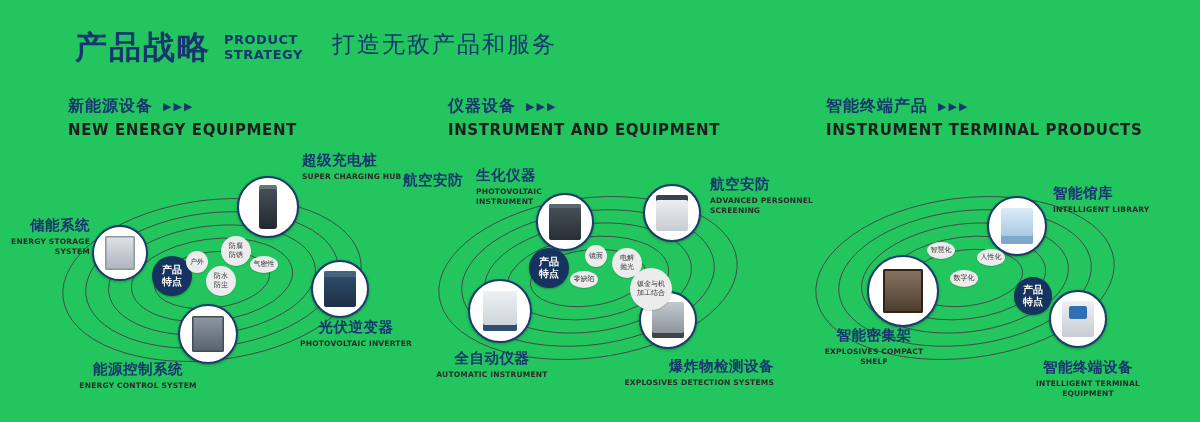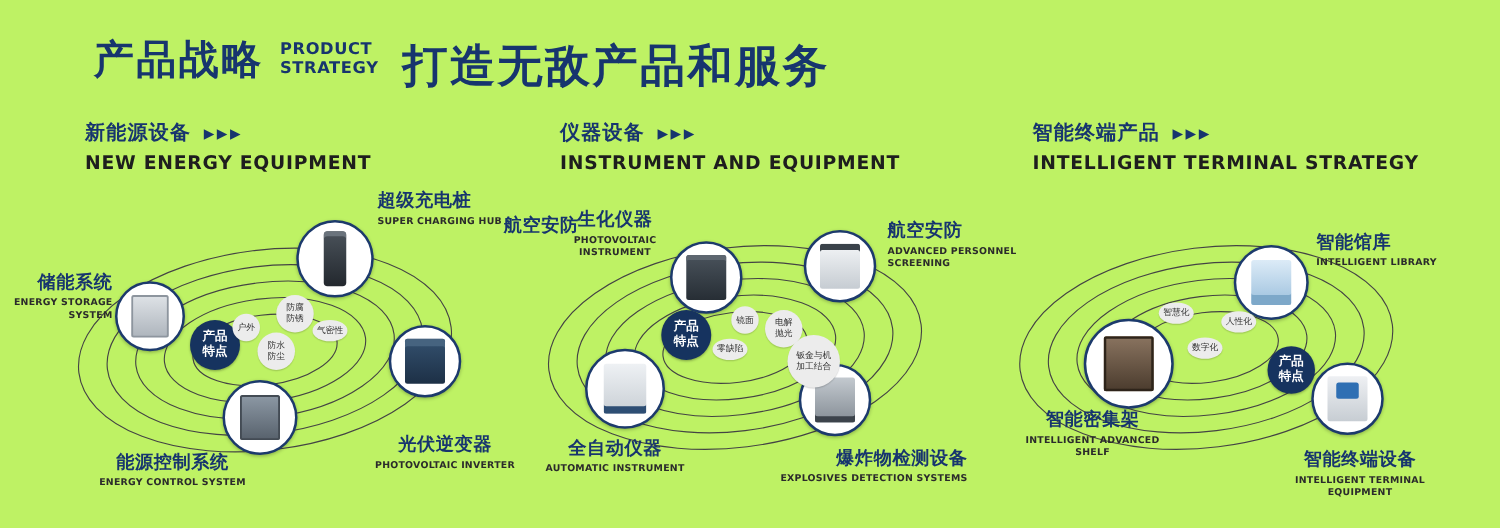--- a/index.html
+++ b/index.html
@@ -1,23 +1,23 @@
 <!DOCTYPE html>
 <html><head>
 <meta charset="utf-8">
 <style>
   * { margin:0; padding:0; box-sizing:border-box; }
   html,body { background:#ffffff; }
   body { font-family:"DejaVu Sans","Liberation Sans",sans-serif; }
-  #stage { position:relative; width:1200px; height:422px; background:#bef264; overflow:hidden; }
+  #stage { position:relative; width:1200px; height:422px; background:#22c55e; overflow:hidden; }
 
   
   .brand-title { position:absolute; left:75px; top:26px; font-size:32px; font-weight:900; color:#17356e; letter-spacing:2px; }
   .brand-sub { position:absolute; left:224px; top:33px; font-size:13px; font-weight:800; color:#17356e; line-height:1.12; letter-spacing:.5px; }
-  .tagline { position:absolute; left:322px; top:29px; font-size:36px; font-weight:700; color:#17356e; letter-spacing:2px; }
+  .tagline { position:absolute; left:332px; top:29px; font-size:23px; font-weight:400; color:#17356e; letter-spacing:2px; }
 
   
   .sec-head { position:absolute; }
   .sec-row { display:flex; align-items:center; }
   .sec-title { font-size:16px; font-weight:900; color:#17356e; letter-spacing:1px; }
   .arrows { font-size:11px; color:#17356e; margin-left:10px; letter-spacing:2px; }
   .sec-sub { font-size:15px; font-weight:700; color:#1e1e1e; letter-spacing:.6px; margin-top:4px; }
   .sh1 { left:68px; top:96px; }
   .sh2 { left:448px; top:96px; }
   .sh3 { left:826px; top:96px; }
@@ -57,23 +57,23 @@
   .n3-1 { left:987px; top:196px; width:60px; height:60px; }
   .n3-2 { left:867px; top:255px; width:72px; height:72px; }
   .n3-3 { left:1049px;top:290px; width:58px; height:58px; }
 
   
   .plabel { position:absolute; }
   .pl-zh { font-size:14.5px; font-weight:800; color:#17356e; letter-spacing:.5px; }
   .pl-en { font-size:7.5px; font-weight:700; color:#2b2b2b; letter-spacing:.2px; margin-top:2px; line-height:1.3; }
   .l1-1 { left:4px;   top:216px; width:86px;  text-align:right; }
   .l1-2 { left:302px; top:151px; width:112px; text-align:left; }
-  .l1-3 { left:298px; top:318px; width:116px; text-align:center;margin-top:28px; }
+  .l1-3 { left:298px; top:318px; width:116px; text-align:center; }
   .l1-4 { left:70px;  top:360px; width:136px; text-align:center; }
-  .l2-1 { left:440px; top:166px; width:104px; text-align:center; }
+  .l2-1 { left:476px; top:166px; width:104px; }
   .l2-2 { left:710px; top:175px; width:112px; text-align:left; }
   .l2-3 { left:428px; top:349px; width:128px; text-align:center; }
   .l2-4 { left:618px; top:357px; width:156px; text-align:right; }
   .l3-1 { left:1053px;top:184px; width:112px; text-align:left; }
   .l3-2 { left:818px; top:326px; width:112px; text-align:center; }
   .l3-3 { left:1022px;top:358px; width:132px; text-align:center; }
   .side-label { position:absolute; left:403px; top:171px; font-size:14.5px; font-weight:800; color:#17356e; letter-spacing:.5px; }
 
   
   .badge { position:absolute; border-radius:50%; background:#16335f; color:#ffffff;
@@ -127,21 +127,21 @@
       <span class="sec-title">仪器设备</span>
       <span class="arrows">▶▶▶</span>
     </div>
     <div class="sec-sub">INSTRUMENT AND EQUIPMENT</div>
   </div>
   <div class="sec-head sh3">
     <div class="sec-row">
       <span class="sec-title">智能终端产品</span>
       <span class="arrows">▶▶▶</span>
     </div>
-    <div class="sec-sub">INTELLIGENT TERMINAL STRATEGY</div>
+    <div class="sec-sub">INSTRUMENT TERMINAL PRODUCTS</div>
   </div>
 
   <svg class="orbits ob1" width="320" height="180" viewBox="0 0 320 180">
     <g fill="none" stroke="#444444" stroke-width="0.9">
       <ellipse cx="160" cy="90" rx="150" ry="80"></ellipse>
         <ellipse cx="160" cy="90" rx="127" ry="67"></ellipse>
       <ellipse cx="160" cy="90" rx="104" ry="54"></ellipse>
         <ellipse cx="160" cy="90" rx="81" ry="41"></ellipse>
       <ellipse cx="160" cy="90" rx="58" ry="28"></ellipse>
     </g>
@@ -248,21 +248,21 @@
   <div class="node n3-3">
       <div class="node-img img-terminal"></div>
     </div>
 
   <div class="plabel l3-1">
     <div class="pl-zh">智能馆库</div>
     <div class="pl-en">INTELLIGENT LIBRARY</div>
   </div>
   <div class="plabel l3-2">
     <div class="pl-zh">智能密集架</div>
-    <div class="pl-en">INTELLIGENT ADVANCED SHELF</div>
+    <div class="pl-en">EXPLOSIVES COMPACT SHELF</div>
   </div>
   <div class="plabel l3-3">
     <div class="pl-zh">智能终端设备</div>
     <div class="pl-en">INTELLIGENT TERMINAL EQUIPMENT</div>
   </div>
 
   <div class="badge bg3">产品特点</div>
   <div class="bubble bub-3 b3-1">智慧化</div>
   <div class="bubble bub-3 b3-2">人性化</div>
   <div class="bubble bub-3 b3-3">数字化</div>

